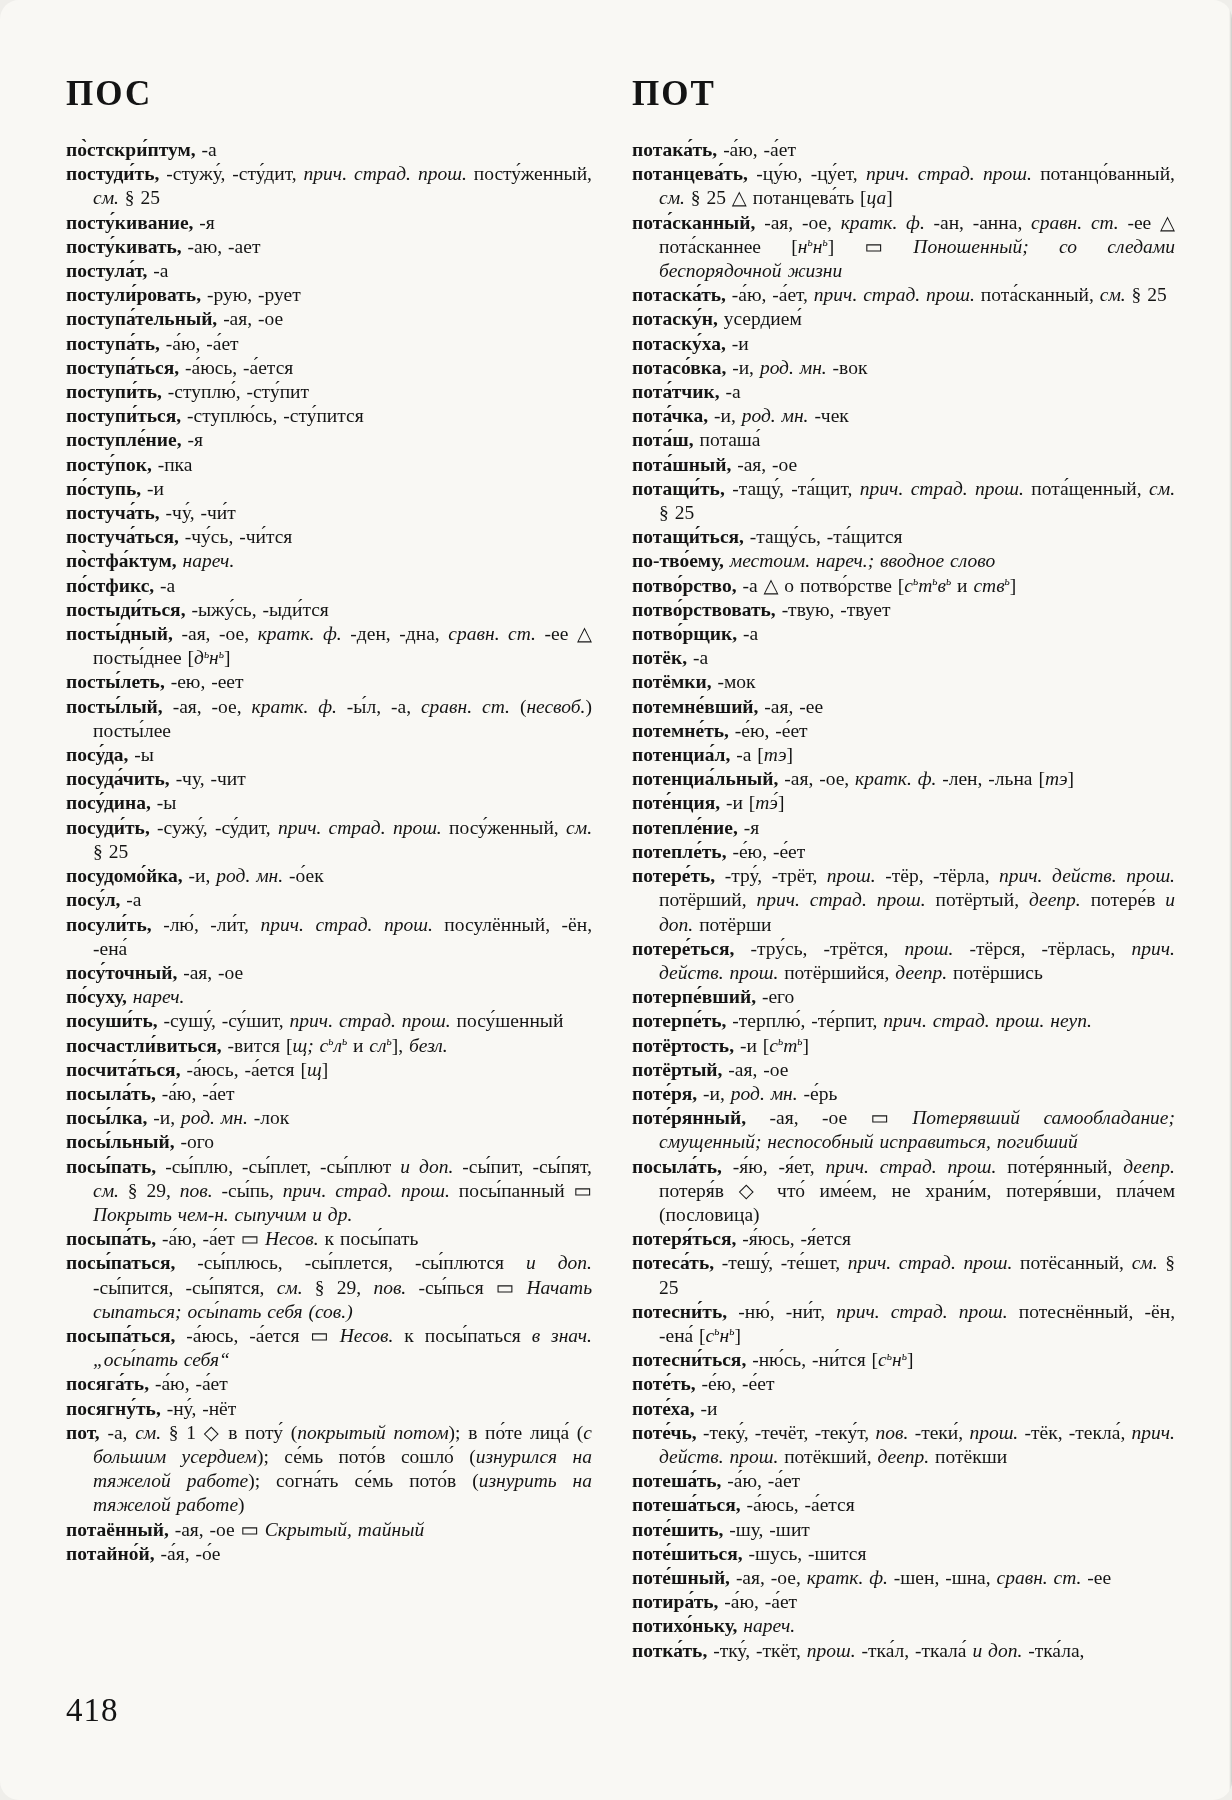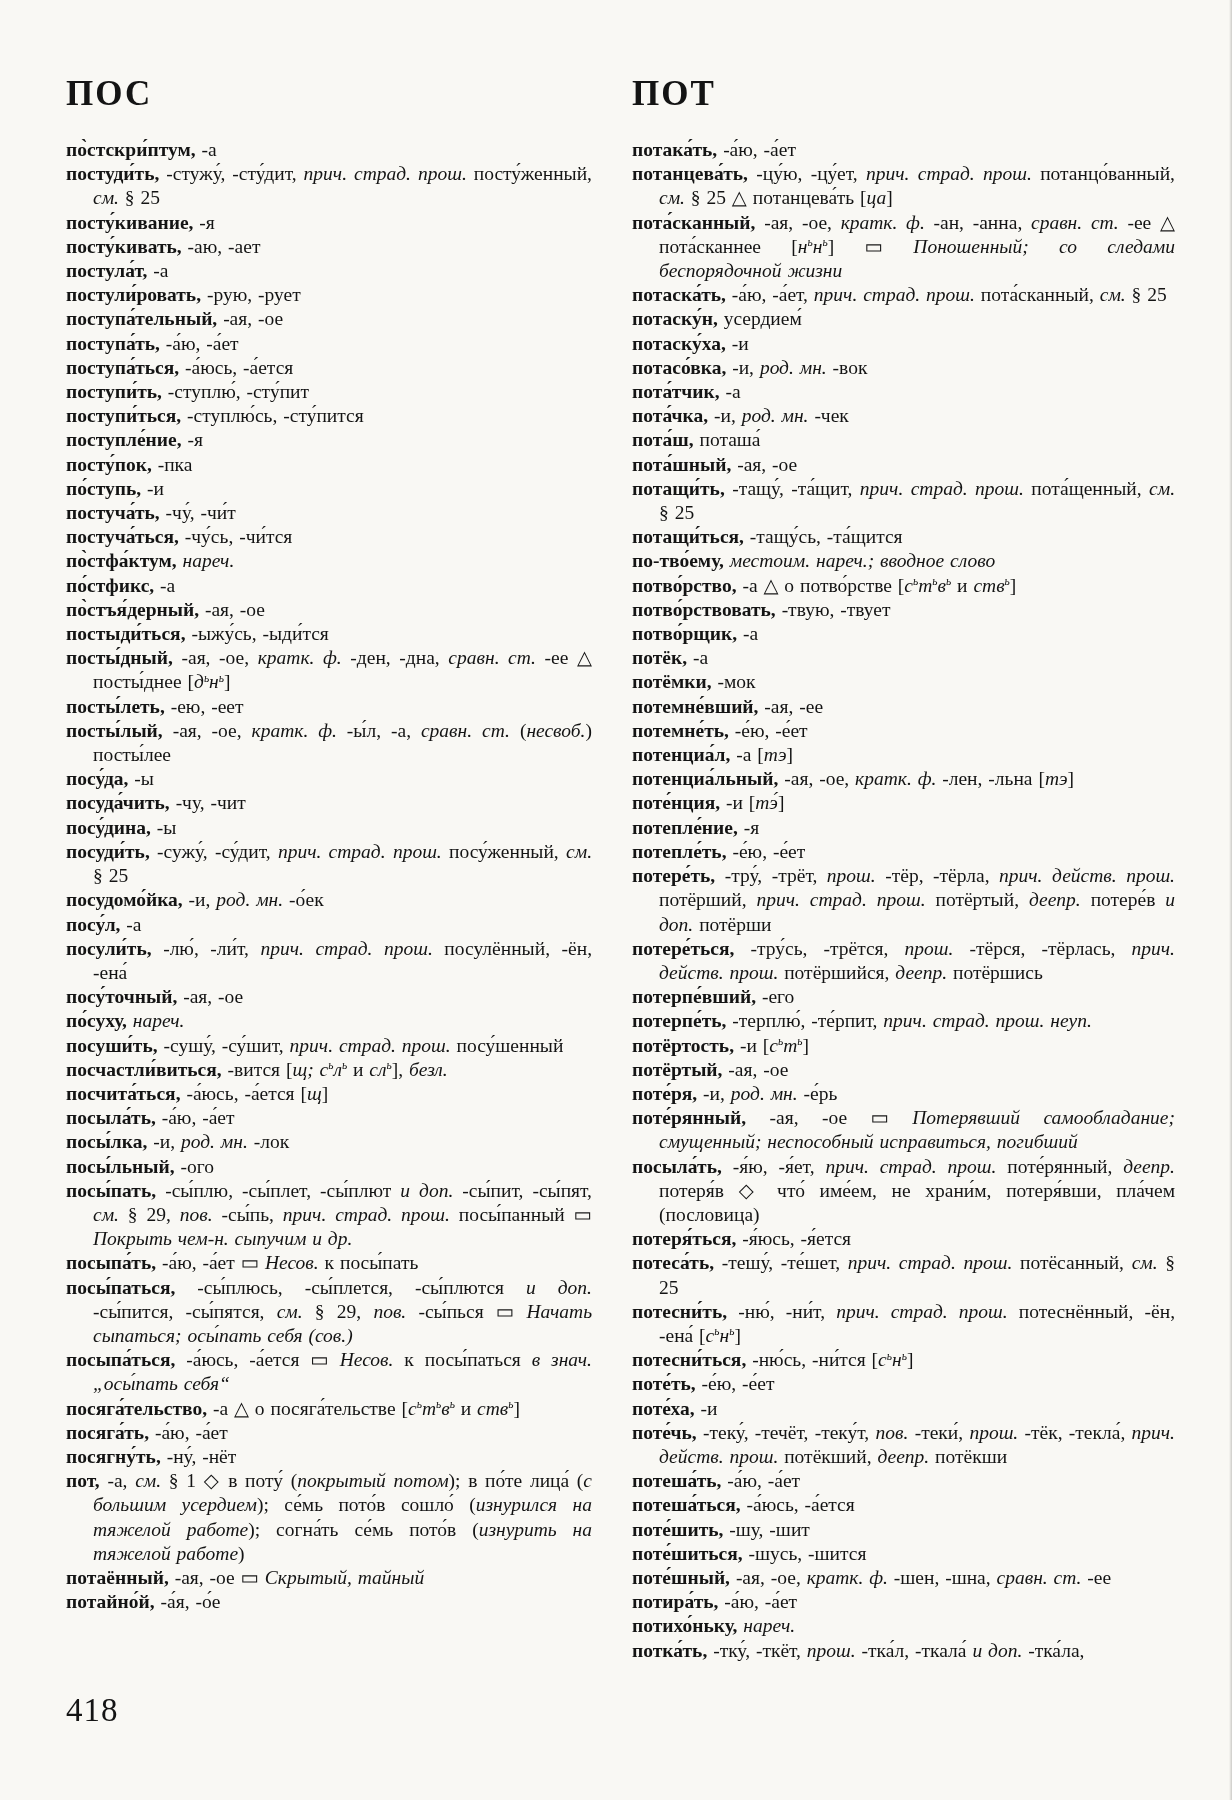--- a/index.html
+++ b/index.html
@@ -7,20 +7,21 @@
     width:1232px;height:1800px;
     background:#efeeea;
     font-family:"Liberation Serif", serif;
   }
   .page{
     position:relative;
     width:1232px;height:1800px;
     background:#f9f8f4;
     color:#141414;
     overflow:hidden;
+    border-radius:19px;
   }
   .page::after{ 
     content:"";position:absolute;right:0;top:0;width:3px;height:100%;
     background:linear-gradient(to left,rgba(0,0,0,.18),rgba(0,0,0,0));
   }
   .col{position:absolute;top:76px;}
   .col-left{left:66px;width:526px;}
   .col-right{left:632px;width:543px;}
   .colhead{
     margin:0 0 27px 0;
@@ -69,21 +70,20 @@
         <p class="entry"><span class="sg-b">поступа́ться,</span><span class="sg-n"> -а́юсь, -а́ется</span></p>
         <p class="entry"><span class="sg-b">поступи́ть,</span><span class="sg-n"> -ступлю́, -сту́пит</span></p>
         <p class="entry"><span class="sg-b">поступи́ться,</span><span class="sg-n"> -ступлю́сь, -сту́пится</span></p>
         <p class="entry"><span class="sg-b">поступле́ние,</span><span class="sg-n"> -я</span></p>
         <p class="entry"><span class="sg-b">посту́пок,</span><span class="sg-n"> -пка</span></p>
         <p class="entry"><span class="sg-b">по́ступь,</span><span class="sg-n"> -и</span></p>
         <p class="entry"><span class="sg-b">постуча́ть,</span><span class="sg-n"> -чу́, -чи́т</span></p>
         <p class="entry"><span class="sg-b">постуча́ться,</span><span class="sg-n"> -чу́сь, -чи́тся</span></p>
         <p class="entry"><span class="sg-b">по̀стфа́ктум,</span><span class="sg-n"> </span><span class="sg-i">нареч.</span></p>
         <p class="entry"><span class="sg-b">по́стфикс,</span><span class="sg-n"> -а</span></p>
-        <p class="entry"><span class="sg-b">по̀стъя́дерный,</span><span class="sg-n"> -ая, -ое</span></p>
         <p class="entry"><span class="sg-b">постыди́ться,</span><span class="sg-n"> -ыжу́сь, -ыди́тся</span></p>
         <p class="entry"><span class="sg-b">посты́дный,</span><span class="sg-n"> -ая, -ое, </span><span class="sg-i">кратк. ф.</span><span class="sg-n"> -ден, -дна, </span><span class="sg-i">сравн. ст.</span><span class="sg-n"> -ее  △ посты́днее [</span><span class="sg-i">д</span><sup class="sg-s">ь</sup><span class="sg-i">н</span><sup class="sg-s">ь</sup><span class="sg-n">]</span></p>
         <p class="entry"><span class="sg-b">посты́леть,</span><span class="sg-n"> -ею, -еет</span></p>
         <p class="entry"><span class="sg-b">посты́лый,</span><span class="sg-n"> -ая, -ое, </span><span class="sg-i">кратк. ф.</span><span class="sg-n"> -ы́л, -а, </span><span class="sg-i">сравн. ст.</span><span class="sg-n"> (</span><span class="sg-i">несвоб.</span><span class="sg-n">) посты́лее</span></p>
         <p class="entry"><span class="sg-b">посу́да,</span><span class="sg-n"> -ы</span></p>
         <p class="entry"><span class="sg-b">посуда́чить,</span><span class="sg-n"> -чу, -чит</span></p>
         <p class="entry"><span class="sg-b">посу́дина,</span><span class="sg-n"> -ы</span></p>
         <p class="entry"><span class="sg-b">посуди́ть,</span><span class="sg-n"> -сужу́, -су́дит, </span><span class="sg-i">прич. страд. прош.</span><span class="sg-n"> посу́женный, </span><span class="sg-i">см.</span><span class="sg-n"> § 25</span></p>
         <p class="entry"><span class="sg-b">посудомо́йка,</span><span class="sg-n"> -и, </span><span class="sg-i">род. мн.</span><span class="sg-n"> -о́ек</span></p>
         <p class="entry"><span class="sg-b">посу́л,</span><span class="sg-n"> -а</span></p>
@@ -93,21 +93,20 @@
         <p class="entry"><span class="sg-b">посуши́ть,</span><span class="sg-n"> -сушу́, -су́шит, </span><span class="sg-i">прич. страд. прош.</span><span class="sg-n"> посу́шенный</span></p>
         <p class="entry"><span class="sg-b">посчастли́виться,</span><span class="sg-n"> -вится [</span><span class="sg-i">щ; с</span><sup class="sg-s">ь</sup><span class="sg-i">л</span><sup class="sg-s">ь</sup><span class="sg-n"> и </span><span class="sg-i">сл</span><sup class="sg-s">ь</sup><span class="sg-n">], </span><span class="sg-i">безл.</span></p>
         <p class="entry"><span class="sg-b">посчита́ться,</span><span class="sg-n"> -а́юсь, -а́ется [</span><span class="sg-i">щ</span><span class="sg-n">]</span></p>
         <p class="entry"><span class="sg-b">посыла́ть,</span><span class="sg-n"> -а́ю, -а́ет</span></p>
         <p class="entry"><span class="sg-b">посы́лка,</span><span class="sg-n"> -и, </span><span class="sg-i">род. мн.</span><span class="sg-n"> -лок</span></p>
         <p class="entry"><span class="sg-b">посы́льный,</span><span class="sg-n"> -ого</span></p>
         <p class="entry"><span class="sg-b">посы́пать,</span><span class="sg-n"> -сы́плю, -сы́плет, -сы́плют </span><span class="sg-i">и доп.</span><span class="sg-n"> -сы́пит, -сы́пят, </span><span class="sg-i">см.</span><span class="sg-n"> § 29, </span><span class="sg-i">пов.</span><span class="sg-n"> -сы́пь, </span><span class="sg-i">прич. страд. прош.</span><span class="sg-n"> посы́панный ▭ </span><span class="sg-i">Покрыть чем-н. сыпучим и др.</span></p>
         <p class="entry"><span class="sg-b">посыпа́ть,</span><span class="sg-n"> -а́ю, -а́ет ▭ </span><span class="sg-i">Несов.</span><span class="sg-n"> к посы́пать</span></p>
         <p class="entry"><span class="sg-b">посы́паться,</span><span class="sg-n"> -сы́плюсь, -сы́плется, -сы́плются </span><span class="sg-i">и доп.</span><span class="sg-n"> -сы́пится, -сы́пятся, </span><span class="sg-i">см.</span><span class="sg-n"> § 29, </span><span class="sg-i">пов.</span><span class="sg-n"> -сы́пься ▭ </span><span class="sg-i">Начать сыпаться; осы́пать себя (сов.)</span></p>
         <p class="entry"><span class="sg-b">посыпа́ться,</span><span class="sg-n"> -а́юсь, -а́ется ▭ </span><span class="sg-i">Несов.</span><span class="sg-n"> к посы́паться </span><span class="sg-i">в знач. „осы́пать себя“</span></p>
-        <p class="entry"><span class="sg-b">посяга́тельство,</span><span class="sg-n"> -а △ о посяга́тельстве [</span><span class="sg-i">с</span><sup class="sg-s">ь</sup><span class="sg-i">т</span><sup class="sg-s">ь</sup><span class="sg-i">в</span><sup class="sg-s">ь</sup><span class="sg-n"> и </span><span class="sg-i">ств</span><sup class="sg-s">ь</sup><span class="sg-n">]</span></p>
         <p class="entry"><span class="sg-b">посяга́ть,</span><span class="sg-n"> -а́ю, -а́ет</span></p>
         <p class="entry"><span class="sg-b">посягну́ть,</span><span class="sg-n"> -ну́, -нёт</span></p>
         <p class="entry"><span class="sg-b">пот,</span><span class="sg-n"> -а, </span><span class="sg-i">см.</span><span class="sg-n"> § 1 ◇ в поту́ (</span><span class="sg-i">покрытый потом</span><span class="sg-n">); в по́те лица́ (</span><span class="sg-i">с большим усердием</span><span class="sg-n">); се́мь пото́в сошло́ (</span><span class="sg-i">изнурился на тяжелой работе</span><span class="sg-n">); согна́ть се́мь пото́в (</span><span class="sg-i">изнурить на тяжелой работе</span><span class="sg-n">)</span></p>
         <p class="entry"><span class="sg-b">потаённый,</span><span class="sg-n"> -ая, -ое ▭ </span><span class="sg-i">Скрытый, тайный</span></p>
         <p class="entry"><span class="sg-b">потайно́й,</span><span class="sg-n"> -а́я, -о́е</span></p>
       </div>
   </div>
 
   <div class="col col-right">
     <h2 class="colhead">ПОТ</h2>

